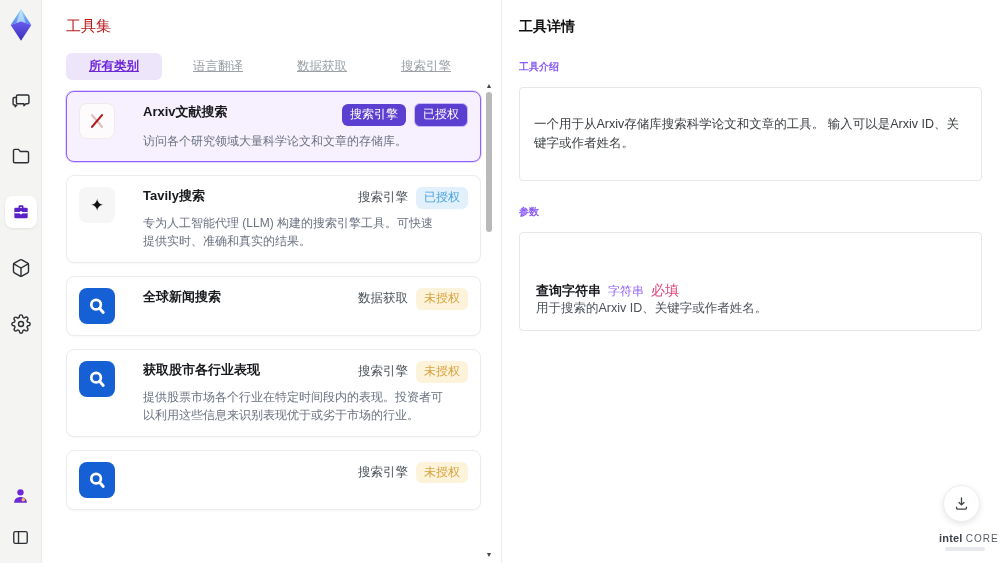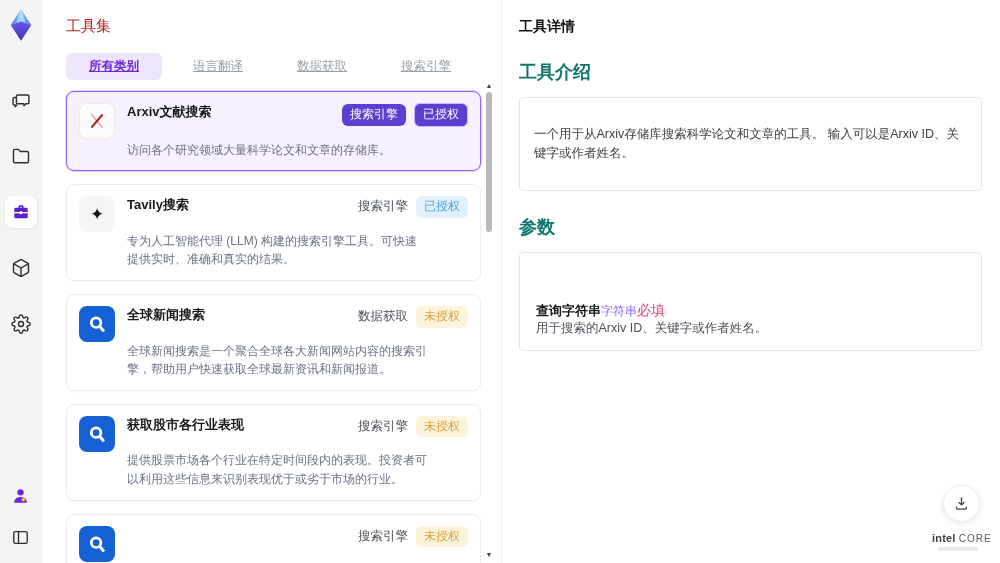--- a/index.html
+++ b/index.html
@@ -24,68 +24,68 @@
   
   .main { position:absolute; left:42px; top:0; width:459px; height:563px; background:#fff; }
   .main-inner { padding:17px 0 0 24px; width:439px; }
   .page-title { font-size:15px; font-weight:normal; color:#b91c1c; }
   .tabs { display:flex; gap:8px; margin-top:17px; align-items:center; }
   .tab { font-size:12.5px; color:#9aa0a6; padding:5px 23px; border-radius:6px; cursor:pointer; white-space:nowrap;text-decoration:underline; }
   .tab.active { background:#ede5fa; color:#6d28d9; font-weight:bold; }
 
   .tool-list { margin-top:11px; display:flex; flex-direction:column; gap:13px; width:415px; }
   .tool-card { position:relative; background:#fff; border:1px solid #ececec; border-radius:8px;
-    padding:11px 12px; display:flex; gap:12px; cursor:pointer; box-shadow:0 1px 2px rgba(0,0,0,.03); }
+    padding:11px 12px; display:flex; gap:28px; cursor:pointer; box-shadow:0 1px 2px rgba(0,0,0,.03); }
   .tool-card.selected { background:#f7f0fe; border:1px solid #9061f9; box-shadow:0 0 0 1px #e4d5fd; }
   .tool-icon { flex:0 0 36px; width:36px; height:36px; border-radius:8px;
     display:flex; align-items:center; justify-content:center; overflow:hidden; }
   .tile-light { background:#fdfbfc; border:1px solid #f0eaea; }
   .tile-gray  { background:#f6f6f6; }
   .tile-blue  { background:#1660d6; }
   .sparkle { font-size:17px; color:#111; line-height:1; }
   .tool-body { flex:1; min-width:0; }
   .tool-head { display:flex; align-items:flex-start; }
   .tool-name { font-size:13px; font-weight:bold; color:#17191c; line-height:1.4; }
   .tool-badges { margin-left:auto; display:flex; gap:8px; align-items:center; padding-left:8px; }
   .badge { font-size:12px; border-radius:6px; padding:3px 8px; white-space:nowrap; line-height:1.3; }
   .badge-solid { background:#5b3fd0; color:#fff; }
   .badge-outline { border:1px solid #c9b8ff; }
   .badge-blue { background:#e1f0fb; color:#4aa3e0; }
   .badge-yellow { background:#fcf3da; color:#d9a23f; }
   .cat-plain { font-size:12.5px; color:#4b5158; white-space:nowrap; }
-  .tool-desc { margin-top:14px; font-size:12px; color:#6b7280; line-height:1.55; max-width:300px; }
+  .tool-desc { margin-top:5px; font-size:12px; color:#6b7280; line-height:1.55; max-width:300px; }
 
   
   .scrollbar { position:absolute; right:7px; top:82px; bottom:4px; width:10px; }
   .sb-arrow { position:absolute; left:0; width:10px; text-align:center; font-size:7px; color:#44474a; line-height:8px; }
   .sb-up { top:0; } .sb-down { bottom:0; }
   .sb-thumb { position:absolute; left:2px; top:10px; width:6px; height:140px; background:#b9b9b9; border-radius:3px; }
 
   .v-divider { position:absolute; left:501px; top:0; width:1px; height:563px; background:#ececec; }
 
   
   .details { position:absolute; left:502px; top:0; width:498px; height:563px; background:#fff; }
   .details-inner { padding:18px 18px 0 17px; }
   .details-title { font-size:14px; font-weight:bold; color:#111; }
-  .section-h { font-size:18px; font-weight:bold; color:#0f766e; margin-top:24px; }
+  .section-h { font-size:10px; font-weight:bold; color:#8b5cf6; margin-top:24px; }
   .info-box { margin-top:13px; background:#fff; border:1px solid #e7e7e7; border-radius:4px;
     padding:27px 14px; font-size:12.5px; color:#3c4043; line-height:1.5; }
   .param-box { margin-top:13px; background:#fff; border:1px solid #e7e7e7; border-radius:4px; padding:13px 16px; }
-  .param-head { display:flex; align-items:baseline; gap:0; }
+  .param-head { display:flex; align-items:baseline; gap:7px; }
   .param-name { font-size:13px; font-weight:bold; color:#17191c; }
   .param-type { font-size:12px; color:#8b5cf6; }
   .param-req { font-size:14px; color:#e0457b;margin-top:36px; }
   .param-desc { font-size:12.5px; color:#4b5158; }
 
   
   .fab { position:absolute; right:20px; bottom:41px; width:37px; height:37px; border-radius:50%;
     background:#fff; border:1px solid #ededed; box-shadow:0 2px 6px rgba(0,0,0,.10);
     display:flex; align-items:center; justify-content:center; cursor:pointer; }
   .fab svg { width:17px; height:17px; stroke:#3c4043; stroke-width:1.8; fill:none; stroke-linecap:round; stroke-linejoin:round; }
-  .brand { position:absolute; right:16px; bottom:12px; width:52px; text-align:center; }
+  .brand { position:absolute; right:9px; bottom:12px; width:52px; text-align:center; }
   .brand-line { font-size:11px; color:#3f444a; white-space:nowrap; }
   .brand-intel { font-weight:bold; letter-spacing:.2px; }
   .brand-core { font-weight:normal; font-size:10px; letter-spacing:1px; color:#565c63; }
   .brand-sub { margin:3px auto 0; width:40px; height:4px; border-radius:2px; background:#e7e9ec; }
 </style>
 </head>
 <body>
 
 <div class="rail">
   <div class="rail-logo">
@@ -206,21 +206,20 @@
             </svg>
           </div>
     <div class="tool-body">
       <div class="tool-head">
         <span class="tool-name">全球新闻搜索</span>
         <span class="tool-badges">
           <span class="cat cat-plain">数据获取</span>
           <span class="auth badge badge-yellow">未授权</span>
         </span>
       </div>
-      <div class="tool-desc">全球新闻搜索是一个聚合全球各大新闻网站内容的搜索引擎，帮助用户快速获取全球最新资讯和新闻报道。</div>
     </div>
   </div>
         <div class="tool-card">
     <div class="tool-icon tile-blue">
             <svg viewBox="0 0 24 24" width="22" height="22">
               <circle cx="11" cy="10.5" r="5.2" stroke="#fff" stroke-width="3" fill="none"></circle>
               <path d="M14.8 14.5l4 4.5" stroke="#fff" stroke-width="3.2" stroke-linecap="round"></path>
             </svg>
           </div>
     <div class="tool-body">

